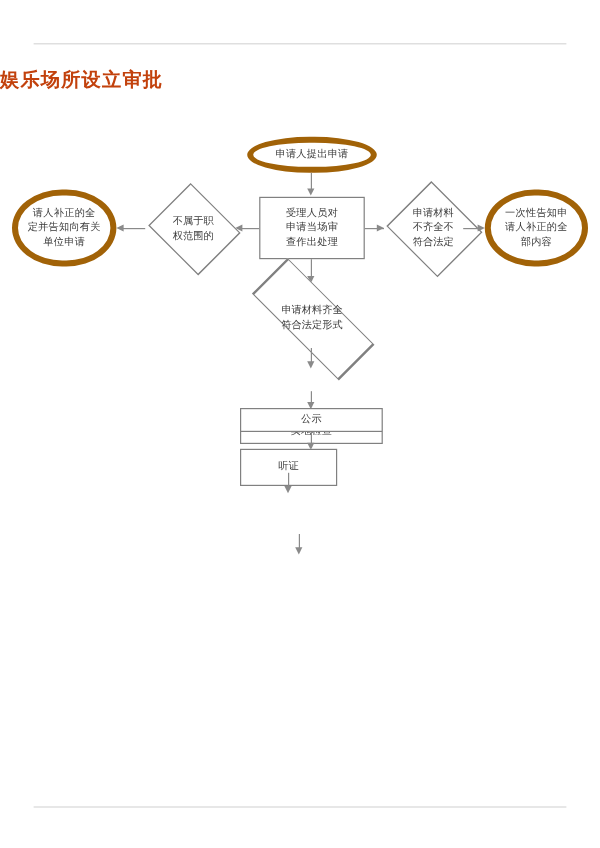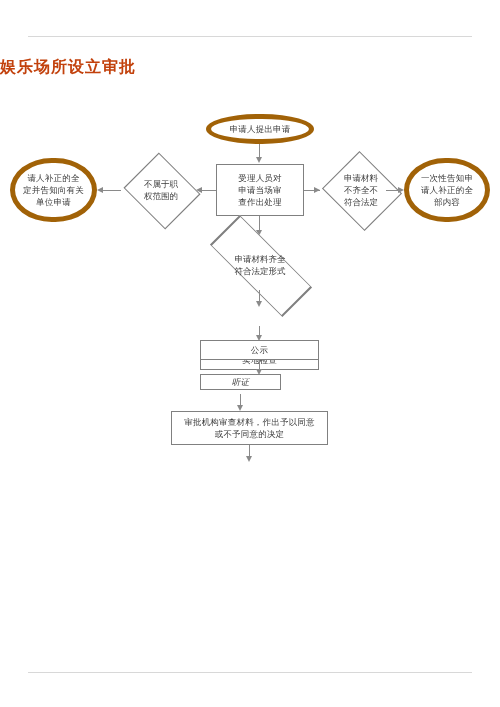--- a/index.html
+++ b/index.html
@@ -215,29 +215,25 @@
   <div class="conn v" style="left:259px; top:326px; height:12px;"></div>
   <div class="arrow down" style="left:256px; top:335px;"></div>
 
   <div class="node rect" style="left:200px; top:340px; width:119px; height:20px;">
     <span class="txt">公示</span>
   </div>
 
   <div class="conn v" style="left:259px; top:360px; height:12px;"></div>
   <div class="arrow down" style="left:256px; top:369px;"></div>
 
-  <div class="node rect" style="left:200px; top:374px; width:81px; height:16px;font-style:italic;">
+  <div class="node rect" style="left:200px; top:374px; width:81px; height:31px;">
     <span class="txt">听证</span>
   </div>
 
   <div class="conn v" style="left:240px; top:394px; height:14px;"></div>
   <div class="arrow down" style="left:237px; top:405px;"></div>
 
-  <div class="node rect" style="left:171px; top:411px; width:157px; height:34px;">
-    <span class="txt">审批机构审查材料，作出予以同意
-或不予同意的决定</span>
-  </div>
 
   <div class="conn v" style="left:249px; top:445px; height:14px;"></div>
   <div class="arrow down" style="left:246px; top:456px;"></div>
 
 
 </div>
 
 </body></html>

